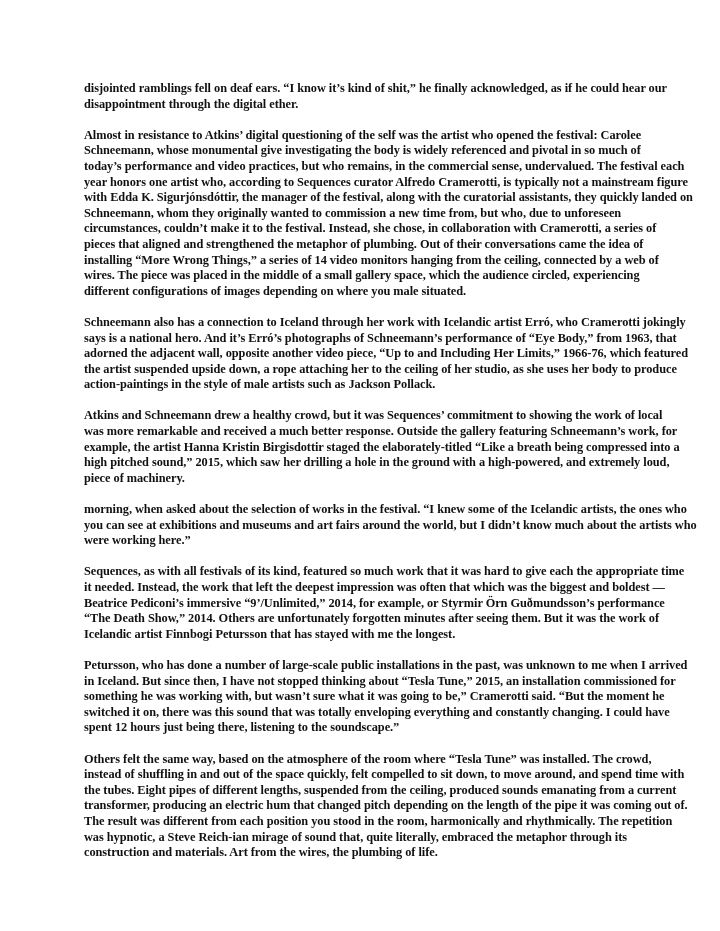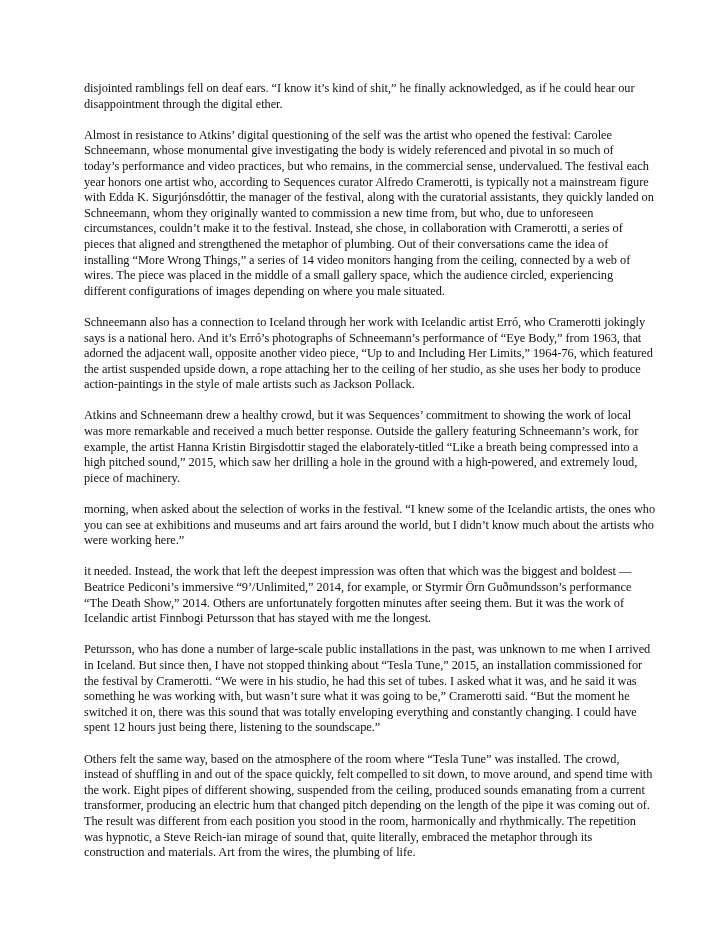--- a/index.html
+++ b/index.html
@@ -20,20 +20,21 @@
       width: 600px;
       font-family: "Liberation Serif", "DejaVu Serif", serif;
       font-size: 12.35px;
       line-height: 15.6px;
       color: #111111;
       letter-spacing: -0.05px;
     }
     .para {
       margin: 0 0 15.6px 0;
       white-space: normal;
+      font-weight: bold;
     }
     .line {
       display: block;
       white-space: nowrap;
     }
   </style>
 </head>
 <body>
 
 <div class="page">
@@ -50,53 +51,53 @@
     <span class="line">Schneemann, whom they originally wanted to commission a new time from, but who, due to unforeseen</span>
     <span class="line">circumstances, couldn’t make it to the festival. Instead, she chose, in collaboration with Cramerotti, a series of</span>
     <span class="line">pieces that aligned and strengthened the metaphor of plumbing. Out of their conversations came the idea of</span>
     <span class="line">installing “More Wrong Things,” a series of 14 video monitors hanging from the ceiling, connected by a web of</span>
     <span class="line">wires. The piece was placed in the middle of a small gallery space, which the audience circled, experiencing</span>
     <span class="line">different configurations of images depending on where you male situated.</span>
   </p>
   <p class="para">
     <span class="line">Schneemann also has a connection to Iceland through her work with Icelandic artist Erró, who Cramerotti jokingly</span>
     <span class="line">says is a national hero. And it’s Erró’s photographs of Schneemann’s performance of “Eye Body,” from 1963, that</span>
-    <span class="line">adorned the adjacent wall, opposite another video piece, “Up to and Including Her Limits,” 1964-76, which featured</span>
+    <span class="line">adorned the adjacent wall, opposite another video piece, “Up to and Including Her Limits,” 1966-76, which featured</span>
     <span class="line">the artist suspended upside down, a rope attaching her to the ceiling of her studio, as she uses her body to produce</span>
     <span class="line">action-paintings in the style of male artists such as Jackson Pollack.</span>
   </p>
   <p class="para">
     <span class="line">Atkins and Schneemann drew a healthy crowd, but it was Sequences’ commitment to showing the work of local</span>
     <span class="line">was more remarkable and received a much better response. Outside the gallery featuring Schneemann’s work, for</span>
     <span class="line">example, the artist Hanna Kristin Birgisdottir staged the elaborately-titled “Like a breath being compressed into a</span>
     <span class="line">high pitched sound,” 2015, which saw her drilling a hole in the ground with a high-powered, and extremely loud,</span>
     <span class="line">piece of machinery.</span>
   </p>
   <p class="para">
     <span class="line">morning, when asked about the selection of works in the festival. “I knew some of the Icelandic artists, the ones who</span>
     <span class="line">you can see at exhibitions and museums and art fairs around the world, but I didn’t know much about the artists who</span>
     <span class="line">were working here.”</span>
   </p>
   <p class="para">
+    <span class="line">Sequences, as with all festivals of its kind, featured so much work that it was hard to give each the appropriate time</span>
     <span class="line">it needed. Instead, the work that left the deepest impression was often that which was the biggest and boldest —</span>
     <span class="line">Beatrice Pediconi’s immersive “9’/Unlimited,” 2014, for example, or Styrmir Örn Guðmundsson’s performance</span>
     <span class="line">“The Death Show,” 2014. Others are unfortunately forgotten minutes after seeing them. But it was the work of</span>
     <span class="line">Icelandic artist Finnbogi Petursson that has stayed with me the longest.</span>
   </p>
   <p class="para">
     <span class="line">Petursson, who has done a number of large-scale public installations in the past, was unknown to me when I arrived</span>
     <span class="line">in Iceland. But since then, I have not stopped thinking about “Tesla Tune,” 2015, an installation commissioned for</span>
-    <span class="line">the festival by Cramerotti. “We were in his studio, he had this set of tubes. I asked what it was, and he said it was</span>
     <span class="line">something he was working with, but wasn’t sure what it was going to be,” Cramerotti said. “But the moment he</span>
     <span class="line">switched it on, there was this sound that was totally enveloping everything and constantly changing. I could have</span>
     <span class="line">spent 12 hours just being there, listening to the soundscape.”</span>
   </p>
   <p class="para">
     <span class="line">Others felt the same way, based on the atmosphere of the room where “Tesla Tune” was installed. The crowd,</span>
     <span class="line">instead of shuffling in and out of the space quickly, felt compelled to sit down, to move around, and spend time with</span>
-    <span class="line">the work. Eight pipes of different showing, suspended from the ceiling, produced sounds emanating from a current</span>
+    <span class="line">the tubes. Eight pipes of different lengths, suspended from the ceiling, produced sounds emanating from a current</span>
     <span class="line">transformer, producing an electric hum that changed pitch depending on the length of the pipe it was coming out of.</span>
     <span class="line">The result was different from each position you stood in the room, harmonically and rhythmically. The repetition</span>
     <span class="line">was hypnotic, a Steve Reich-ian mirage of sound that, quite literally, embraced the metaphor through its</span>
     <span class="line">construction and materials. Art from the wires, the plumbing of life.</span>
   </p>
 
 </div>
 
 </body></html>

